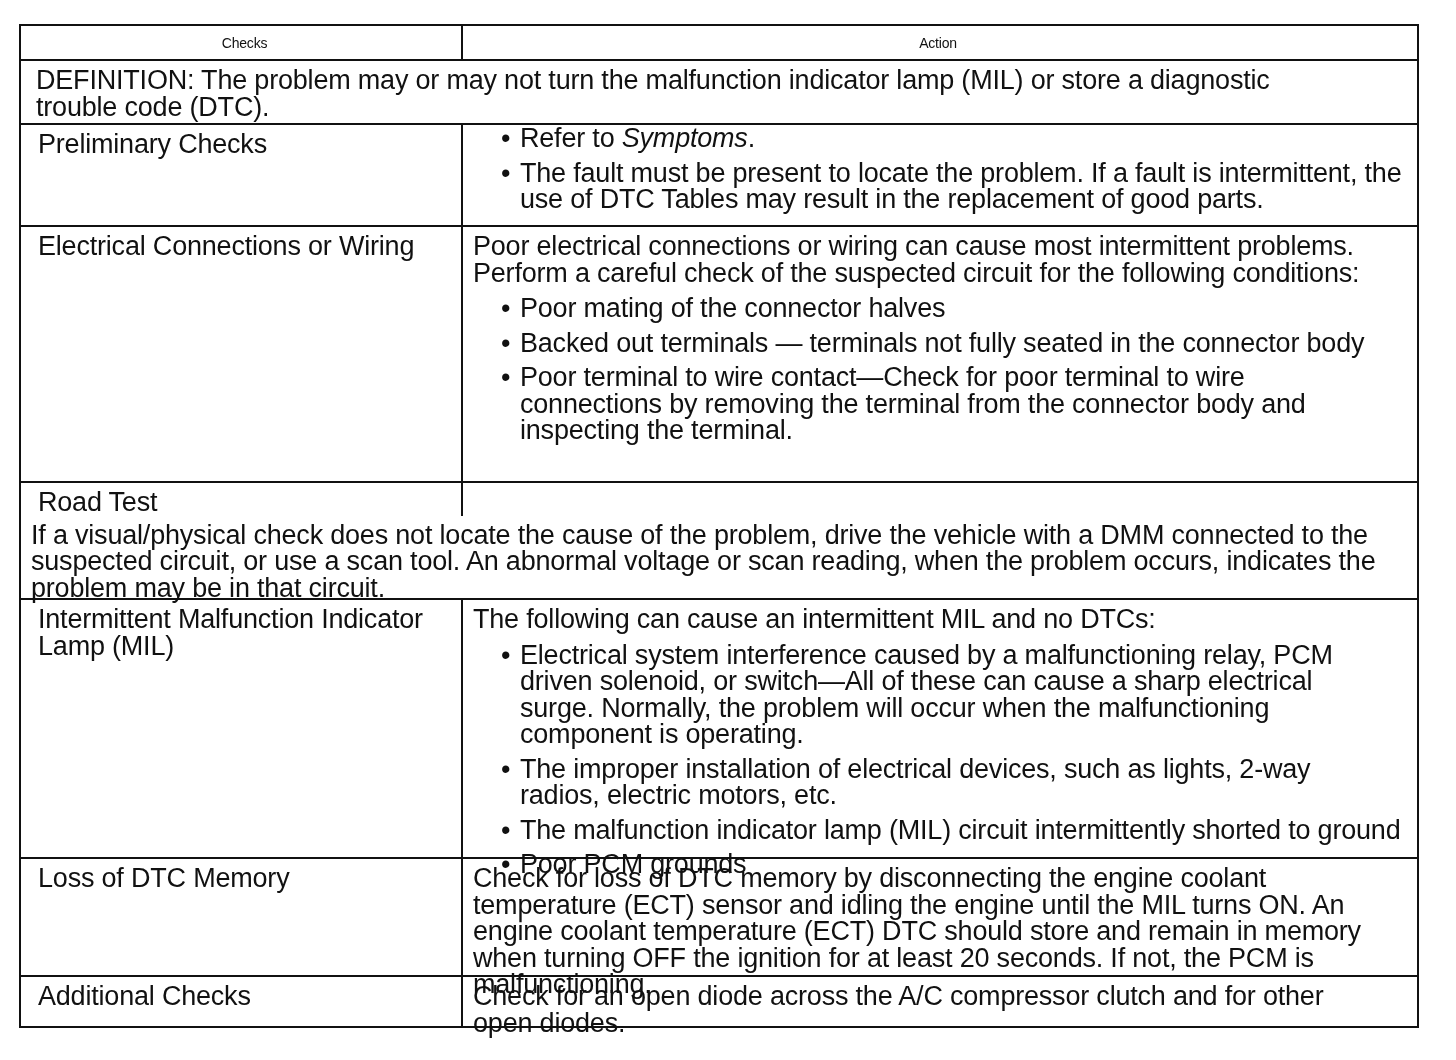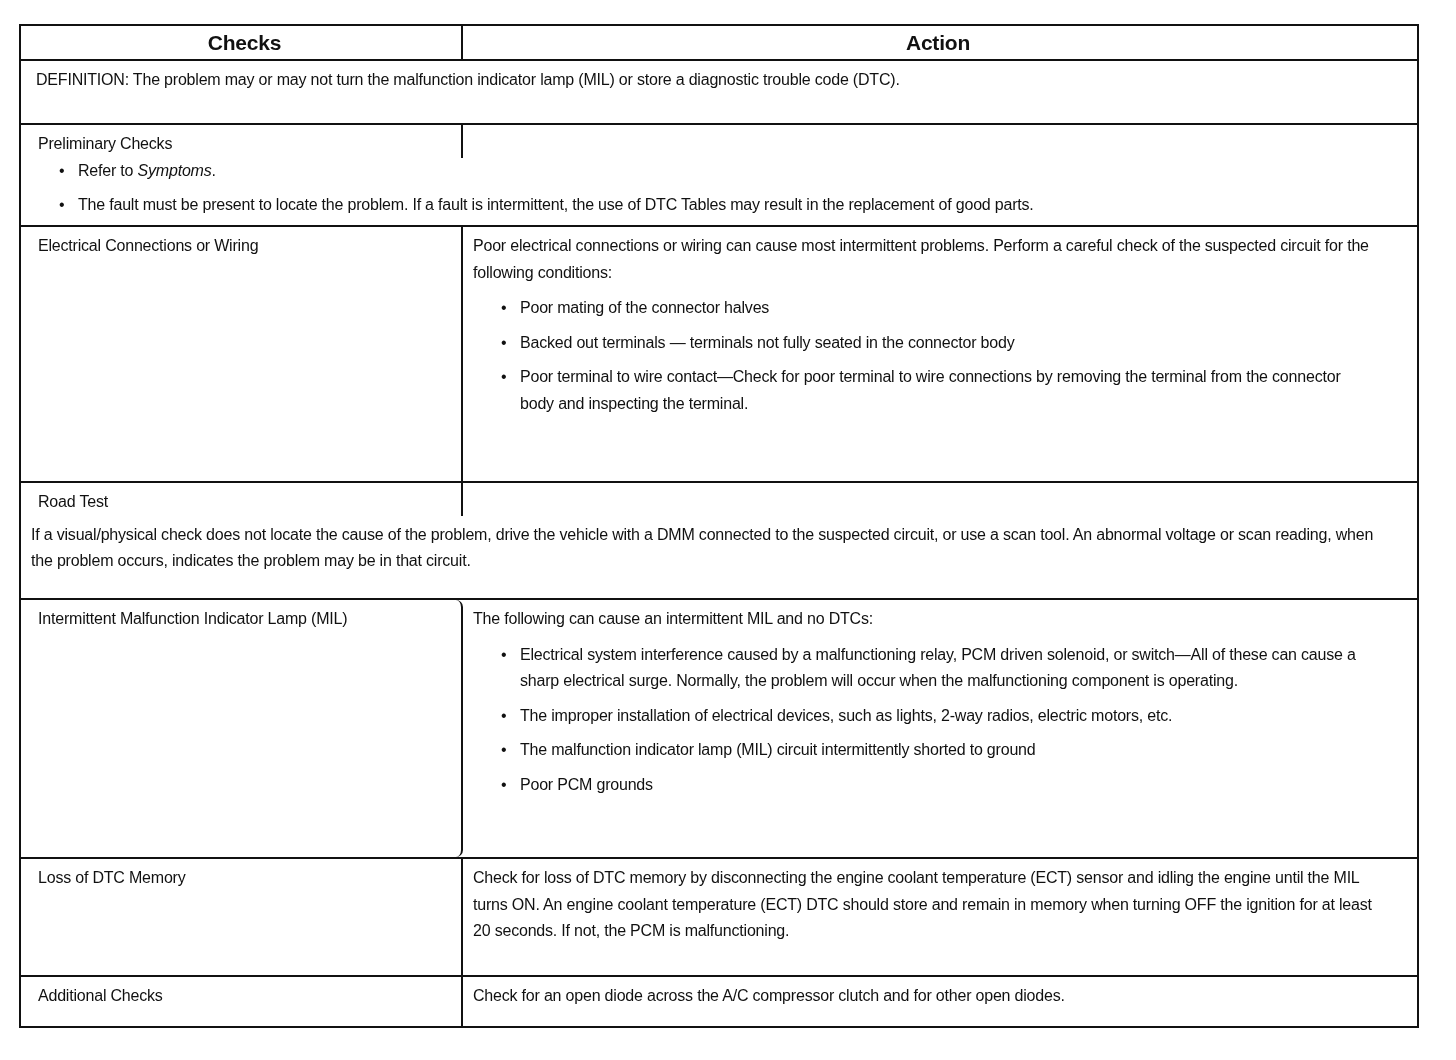--- a/index.html
+++ b/index.html
@@ -25,39 +25,39 @@
     }
     .row {
       position: relative;
       display: flex;
       border-bottom: 2px solid #111111;
       box-sizing: border-box;
     }
     .row:last-child { border-bottom: none; }
     .cell {
       box-sizing: border-box;
-      font-size: 16px;
+      font-size: 27px;
       line-height: 26.5px;
       letter-spacing: -0.2px;
     }
     .cell.checks {
       width: 442px;
       border-right: 2px solid #111111;
       padding: 6px 10px 0 17px;
     }
     .cell.action {
       flex: 1;
       padding: 6px 14px 0 10px;
     }
     .header .cell {
-      font-weight: bold;
+      font-weight: normal;
       text-align: center;
       padding-top: 4px;
       height: 33px;
-      font-size: 21px;
+      font-size: 14px;
     }
     .definition .cell {
       width: 100%;
       padding: 6px 14px 0 15px;
     }
     .para { margin: 0 0 9px 0; }
     ul.bullets {
       list-style: none;
       margin: 0;
       padding: 0 0 0 28px;
@@ -82,21 +82,21 @@
 
   <div class="row header">
     <div class="cell checks">Checks</div>
     <div class="cell action">Action</div>
   </div>
 
   <div class="row definition" style="height:64px;">
     <div class="cell" style="padding-right:140px;">DEFINITION: The problem may or may not turn the malfunction indicator lamp (MIL) or store a diagnostic trouble code (DTC).</div>
   </div>
 
-  <div class="row" style="height:102px;flex-direction:column;">
+  <div class="row" style="height:102px;">
     <div class="cell checks">Preliminary Checks</div>
     <div class="cell action" style="padding-top:0;">
       <ul class="bullets">
         <li><span>Refer to </span><span class="ital">Symptoms</span><span>.</span></li>
         <li>The fault must be present to locate the problem. If a fault is intermittent, the use of DTC Tables may result in the replacement of good parts.</li>
       </ul>
     </div>
   </div>
 
   <div class="row" style="height:256px;">
@@ -112,21 +112,21 @@
   </div>
 
   <div class="row" style="height:117px;flex-direction:column;">
     <div class="cell checks">Road Test</div>
     <div class="cell action">
       <p class="para" style="padding-right:10px;">If a visual/physical check does not locate the cause of the problem, drive the vehicle with a DMM connected to the suspected circuit, or use a scan tool. An abnormal voltage or scan reading, when the problem occurs, indicates the problem may be in that circuit.</p>
     </div>
   </div>
 
   <div class="row" style="height:259px;">
-    <div class="cell checks" style="padding-right:21px;border-radius:7px;">Intermittent Malfunction Indicator Lamp (MIL)</div>
+    <div class="cell checks" style="padding-right:21px;">Intermittent Malfunction Indicator Lamp (MIL)</div>
     <div class="cell action">
       <p class="para">The following can cause an intermittent MIL and no DTCs:</p>
       <ul class="bullets">
         <li style="padding-right:40px;">Electrical system interference caused by a malfunctioning relay, PCM driven solenoid, or switch—All of these can cause a sharp electrical surge. Normally, the problem will occur when the malfunctioning component is operating.</li>
         <li style="padding-right:60px;">The improper installation of electrical devices, such as lights, 2-way radios, electric motors, etc.</li>
         <li>The malfunction indicator lamp (MIL) circuit intermittently shorted to ground</li>
         <li>Poor PCM grounds</li>
       </ul>
     </div>
   </div>

